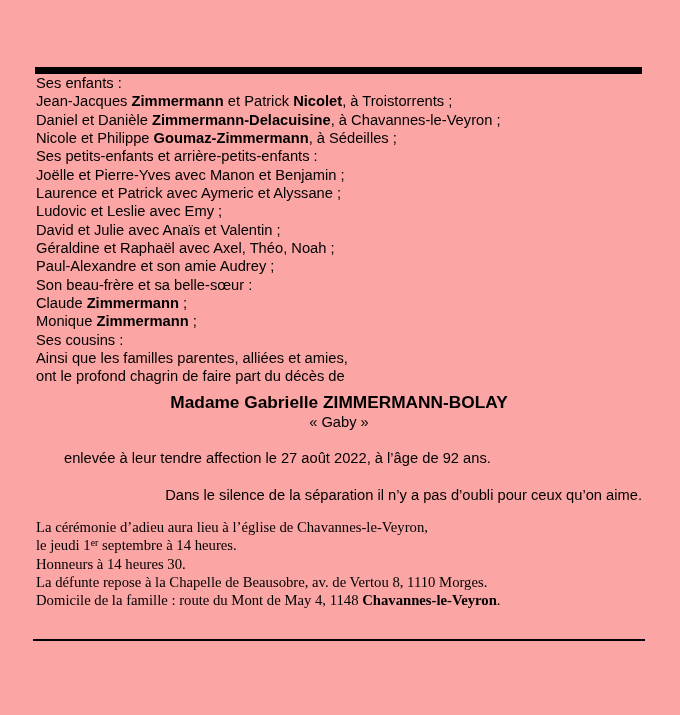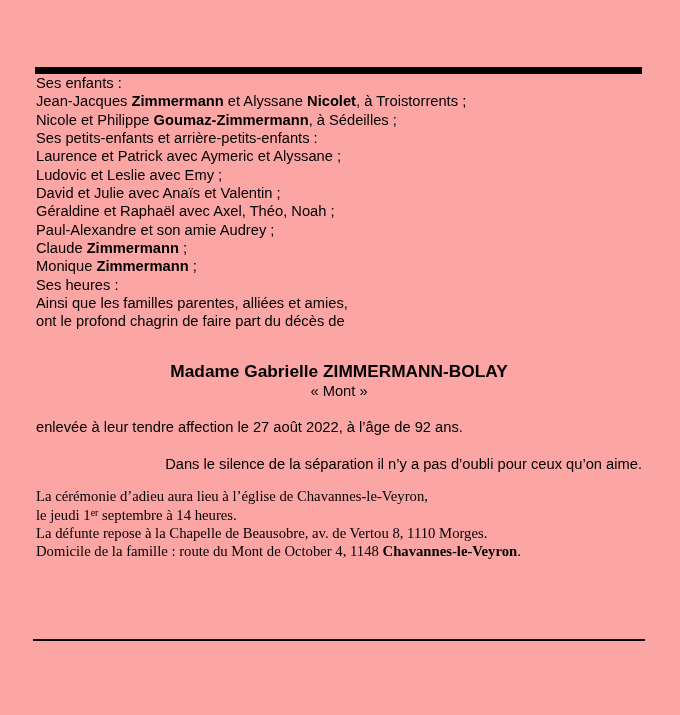--- a/index.html
+++ b/index.html
@@ -33,32 +33,33 @@
     position: absolute;
     left: 36px;
     top: 74px;
     width: 606px;
     font-size: 14.7px;
     line-height: 18.33px;
   }
   .line { white-space: pre-wrap; }
   .b { font-weight: bold; }
   .deceased-title {
-    margin-top: 30px;
+    margin-top: 6px;
     font-size: 17.3px;
     font-weight: bold;
     line-height: 21px;
     text-align: center;
   }
   .nickname {
     text-align: center;
     line-height: 18.33px;
   }
   .announcement {
     margin-top: 18.3px;
+    margin-left: 28px;
   }
   .epitaph {
     margin-top: 18.3px;
     text-align: right;
   }
   .ceremony {
     margin-top: 14px;
     font-family: Liberation Serif, serif;
   }
   sup {
@@ -69,45 +70,49 @@
 </style>
 </head>
 <body>
 
 <div class="page">
   <div class="top-rule"></div>
 
   <div class="content">
     <div>
         <div class="line"><span>Ses enfants :</span></div>
-        <div class="line"><span>Jean-Jacques </span><span class="b">Zimmermann</span><span> et Alyssane </span><span class="b">Nicolet</span><span>, à Troistorrents ;</span></div>
+        <div class="line"><span>Jean-Jacques </span><span class="b">Zimmermann</span><span> et Patrick </span><span class="b">Nicolet</span><span>, à Troistorrents ;</span></div>
+        <div class="line"><span>Daniel et Danièle </span><span class="b">Zimmermann-Delacuisine</span><span>, à Chavannes-le-Veyron ;</span></div>
         <div class="line"><span>Nicole et Philippe </span><span class="b">Goumaz-Zimmermann</span><span>, à Sédeilles ;</span></div>
         <div class="line"><span>Ses petits-enfants et arrière-petits-enfants :</span></div>
+        <div class="line"><span>Joëlle et Pierre-Yves avec Manon et Benjamin ;</span></div>
         <div class="line"><span>Laurence et Patrick avec Aymeric et Alyssane ;</span></div>
         <div class="line"><span>Ludovic et Leslie avec Emy ;</span></div>
         <div class="line"><span>David et Julie avec Anaïs et Valentin ;</span></div>
         <div class="line"><span>Géraldine et Raphaël avec Axel, Théo, Noah ;</span></div>
         <div class="line"><span>Paul-Alexandre et son amie Audrey ;</span></div>
+        <div class="line"><span>Son beau-frère et sa belle-sœur :</span></div>
         <div class="line"><span>Claude </span><span class="b">Zimmermann</span><span> ;</span></div>
         <div class="line"><span>Monique </span><span class="b">Zimmermann</span><span> ;</span></div>
-        <div class="line"><span>Ses heures :</span></div>
+        <div class="line"><span>Ses cousins :</span></div>
         <div class="line"><span>Ainsi que les familles parentes, alliées et amies,</span></div>
         <div class="line"><span>ont le profond chagrin de faire part du décès de</span></div>
       </div>
 
     <div class="deceased-title">Madame Gabrielle ZIMMERMANN-BOLAY</div>
 
-    <div class="nickname">« Mont »</div>
+    <div class="nickname">« Gaby »</div>
 
     <div class="announcement">enlevée à leur tendre affection le 27 août 2022, à l’âge de 92 ans.</div>
 
     <div class="epitaph">Dans le silence de la séparation il n’y a pas d’oubli pour ceux qu’on aime.</div>
 
     <div class="ceremony">
         <div class="line"><span>La cérémonie d’adieu aura lieu à l’église de Chavannes-le-Veyron,</span></div>
         <div class="line"><span>le jeudi 1</span><sup>er</sup><span> septembre à 14 heures.</span></div>
+        <div class="line"><span>Honneurs à 14 heures 30.</span></div>
         <div class="line"><span>La défunte repose à la Chapelle de Beausobre, av. de Vertou 8, 1110 Morges.</span></div>
-        <div class="line"><span>Domicile de la famille : route du Mont de October 4, 1148 </span><span class="b">Chavannes-le-Veyron</span><span>.</span></div>
+        <div class="line"><span>Domicile de la famille : route du Mont de May 4, 1148 </span><span class="b">Chavannes-le-Veyron</span><span>.</span></div>
       </div>
   </div>
 
   <div class="bottom-rule"></div>
 </div>
 
 </body></html>

